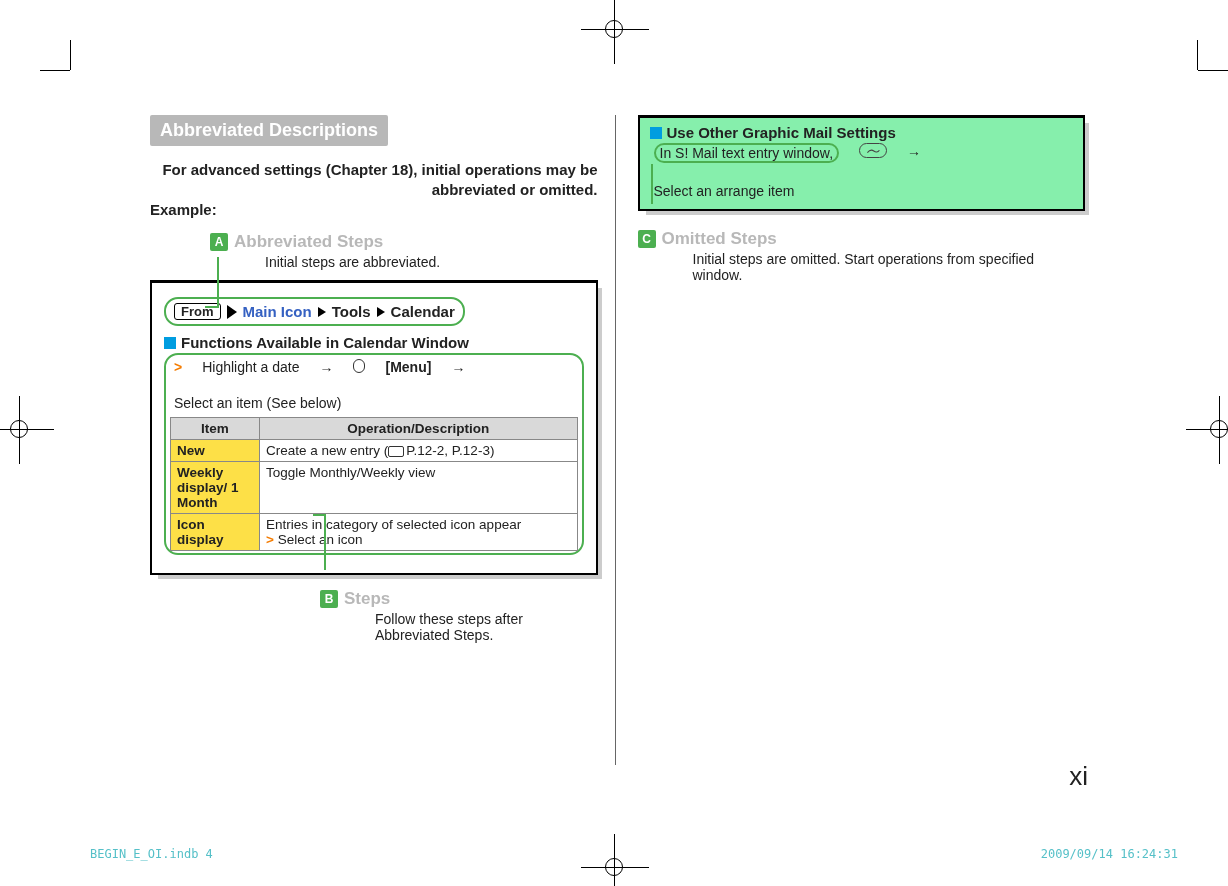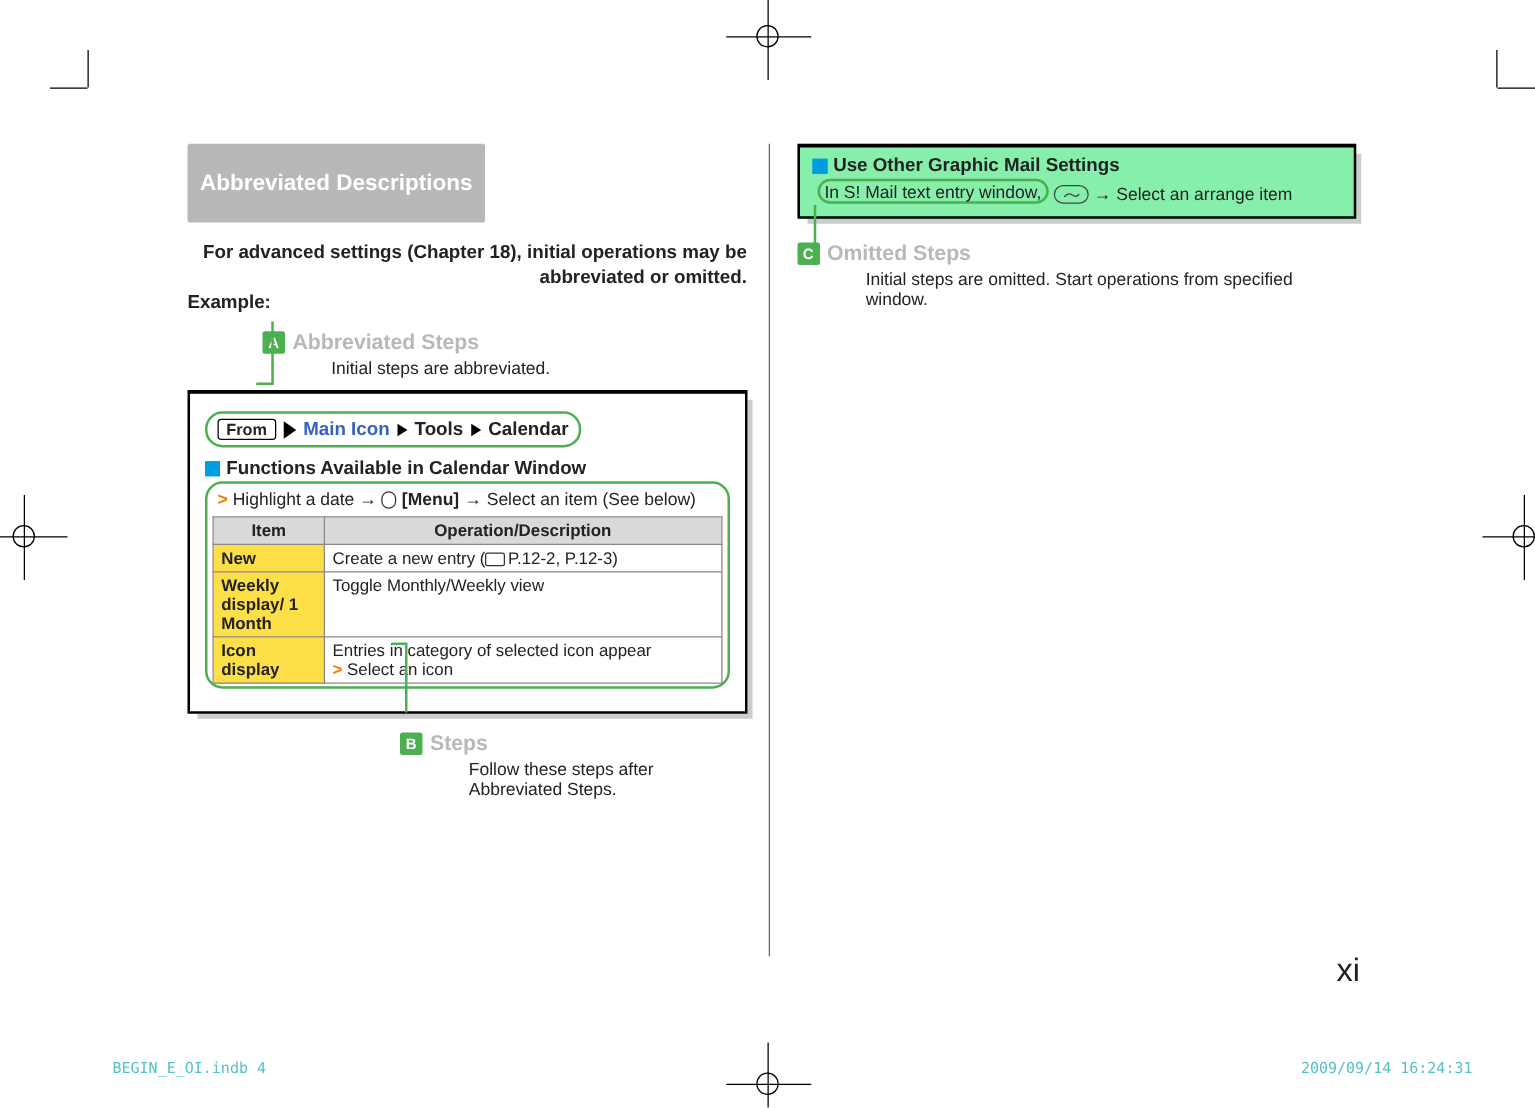--- a/index.html
+++ b/index.html
@@ -46,21 +46,21 @@
   .col {
     flex: 1;
     min-width: 0;
   }
   .section-title {
     display:inline-block;
     background: #b8b8b8;
     color: #fff;
     font-weight: bold;
     font-size: 18px;
-    padding: 21px 10px;
+    padding: 5px 10px;
     border-radius: 2px;
     margin-bottom: 8px;
   }
   .intro {
     font-weight: bold;
     font-size: 15px;
     line-height: 1.3;
     margin: 6px 0 2px 0;
     text-align: right;
   }
@@ -160,23 +160,23 @@
   .sq {
     width:12px; height:12px;
     background:#009de0;
     border:1px solid #009de0;
     display:inline-block;
   }
   .steps-line {
     font-size:14px;
     margin:2px 0 6px 0;
     display:flex;
-    align-items:flex-end;
+    align-items:flex-start;
     flex-wrap:wrap;
-    gap:4px;
+    gap:20px;
     padding: 0 4px;
   }
   .gt { color:#f57c00; font-weight:bold; }
   .arrow { font-weight:bold; }
   .softkey {
     border:1.2px solid #333;
     border-radius:10px;
     padding:0 5px;
     font-size:11px;
     display:inline-flex;

